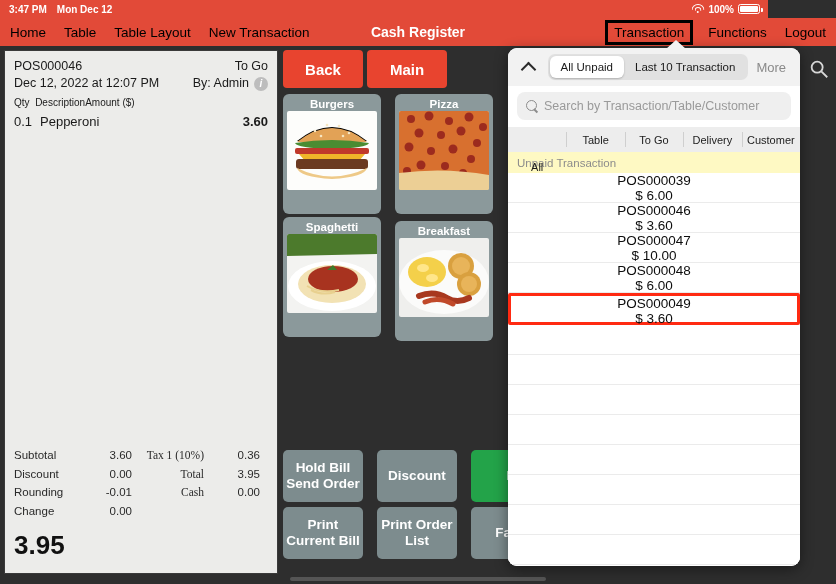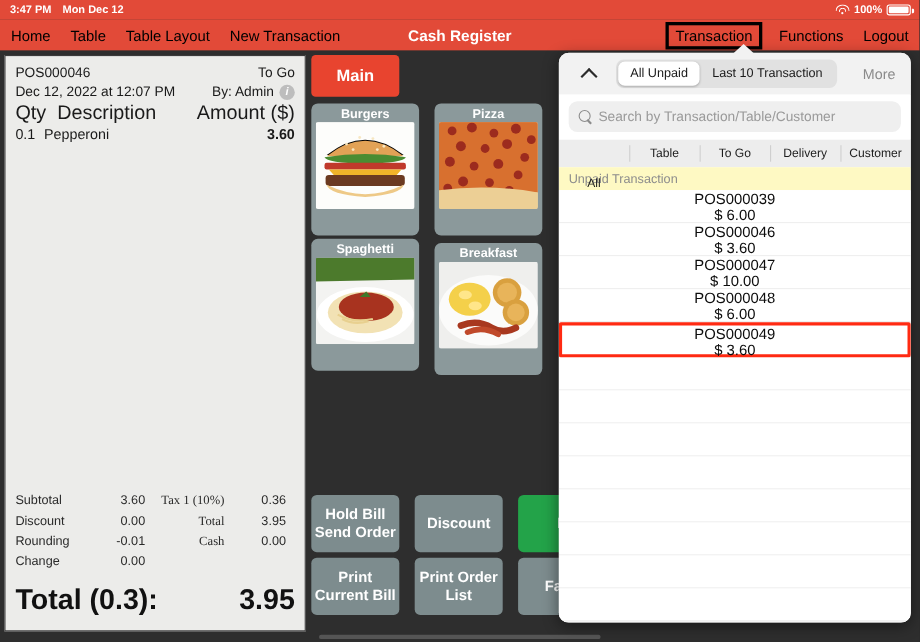--- a/index.html
+++ b/index.html
@@ -6,21 +6,21 @@
   html, body {
     width: 836px; height: 584px;
     overflow: hidden;
     font-family: "Liberation Sans", sans-serif;
     background: #2e2e2e;
   }
   #app { position: relative; width: 836px; height: 584px; }
 
   
   .statusbar {
-    position: absolute; left: 0; top: 0; width: 836px; height: 18px;
+    position: absolute; left: 0; top: 0; width: 768px; height: 18px;
     background: #e24a38;
     color: #fff; font-size: 10px; font-weight: bold;
     display: flex; align-items: center;
   }
   .sb-left { margin-left: 9px; display: flex; gap: 10px; align-items: center; }
   .sb-right { margin-left: auto; margin-right: 8px; display: flex; gap: 4px; align-items: center; }
   .wifi-ico { display: inline-block; width: 13px; height: 10px; position: relative; }
   .wifi-ico i {
     position: absolute; border: 1.6px solid #fff; border-bottom: none;
     border-radius: 50% 50% 0 0 / 100% 100% 0 0; left: 50%; transform: translateX(-50%);
@@ -63,21 +63,21 @@
     color: #1a1a1a;
   }
   .r-head { padding: 7px 9px 0 9px; }
   .r-row { display: flex; justify-content: space-between; align-items: center; font-size: 12.5px; line-height: 17px; }
   .info-dot {
     display: inline-flex; align-items: center; justify-content: center;
     width: 14px; height: 14px; border-radius: 50%; background: #bdbdbd;
     color: #fff; font-size: 10px; font-style: italic; font-weight: bold;
     margin-left: 5px;
   }
-  .r-cols { display:flex; justify-content: space-between; font-size: 18px; line-height: 19px; padding-top:1px;}
+  .r-cols { display:flex; justify-content: flex-start; font-size: 10px; line-height: 19px; padding-top:1px;}
   .r-line { display: flex; justify-content: space-between; font-size: 13px; line-height: 19px; }
   .r-line .qty { width: 26px; }
   .r-line .desc { flex: 1; }
   .r-line .amt { font-weight: bold; }
   .r-spacer { flex: 1; }
   .totals { padding: 0 9px; }
   .tot-grid { display: grid; grid-template-columns: 66px 52px 72px 56px; font-size: 11.5px; line-height: 18.5px; color:#2a2a2a; }
   .tot-grid .n { text-align: right; }
   .tot-grid .lbl-r { text-align: right; font-family: Liberation Serif, serif; }
   .grand {
@@ -114,21 +114,21 @@
   .act.green { background: #23a349; }
   .act.red { background: #c9392b; }
 
   
   .pointer {
     position: absolute; left: 666px; top: 40px; width: 0; height: 0;
     border-left: 10px solid transparent; border-right: 10px solid transparent;
     border-bottom: 9px solid #f2f2f2; z-index: 40;
   }
   .popup {
-    position: absolute; left: 508px; top: 48px; width: 320px; height: 518px;
+    position: absolute; left: 508px; top: 48px; width: 292px; height: 518px;
     background: #fff; border-radius: 9px; z-index: 30;
     box-shadow: 0 3px 14px rgba(0,0,0,.45);
     overflow: hidden; display: flex; flex-direction: column;
   }
   .pop-head {
     height: 38px; background: #f2f2f2; display: flex; align-items: center;
     padding: 0 10px; gap: 8px; flex: 0 0 38px;
   }
   .chev-btn { width: 34px; height: 28px; display:flex; align-items:center; justify-content:center; }
   .chev {
@@ -267,28 +267,28 @@
         <span class="n">0.00</span>
 
         <span>Change</span>
         <span class="n">0.00</span>
         <span class="lbl-r"></span>
         <span class="n"></span>
       </div>
     </div>
 
     <div class="grand">
-      <span>Total (0.3):</span>
       <span>3.95</span>
     </div>
   </div>
 
   <div class="mid">
 
     <div class="topbtns">
+      <div class="tb">Back</div>
       <div class="tb">Main</div>
     </div>
 
     <div style="position:absolute;right:6px;top:8px;width:22px;height:22px;">
       <svg viewBox="0 0 24 24" width="22" height="22" fill="none" stroke="#d8d8d8" stroke-width="2">
         <circle cx="10" cy="10" r="6"></circle>
           <line x1="14.5" y1="14.5" x2="21" y2="21"></line>
       </svg>
     </div>
 

